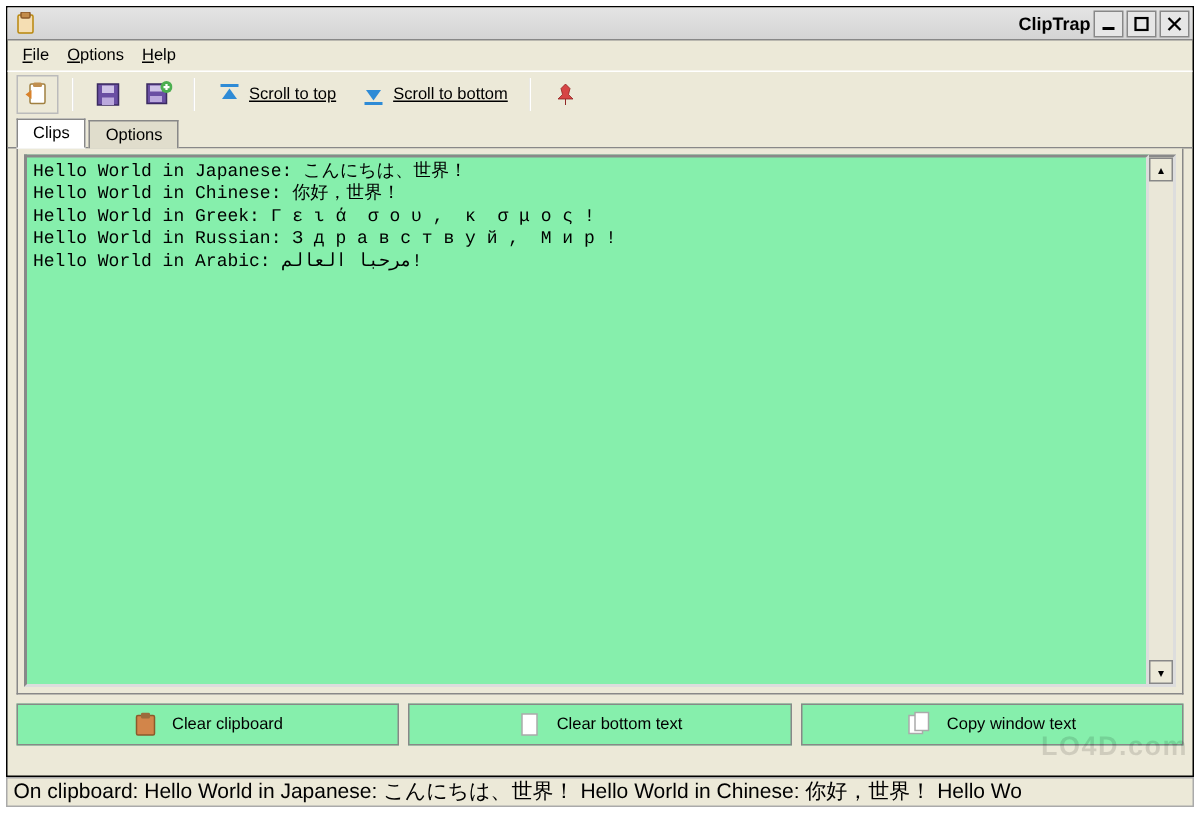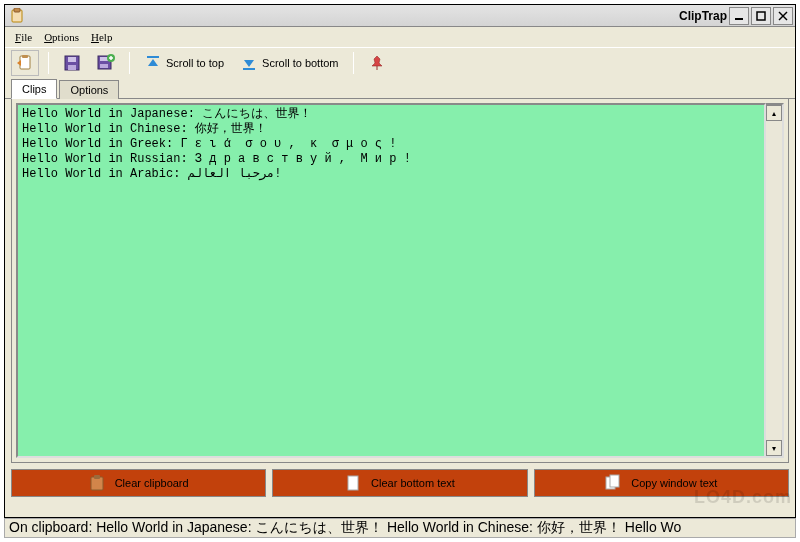--- a/index.html
+++ b/index.html
@@ -52,21 +52,20 @@
 .menubar {
   height: 20px;
   display: flex;
   align-items: center;
   padding: 0 4px;
   font-size: 11px;
 }
 .menu-item {
   padding: 2px 6px;
   cursor: default;
-  font-family: Liberation Serif, serif;
 }
 .menu-item u { text-decoration: underline; }
 .toolbar {
   height: 30px;
   display: flex;
   align-items: center;
   padding: 0 6px;
   gap: 6px;
   border-top: 1px solid #fff;
 }
@@ -75,20 +74,21 @@
   background: #bbb;
   border-right: 1px solid #fff;
   margin: 0 3px;
 }
 .tool-btn {
   display: flex; align-items: center;
   padding: 3px 4px;
   gap: 4px;
   border: 1px solid transparent;
   cursor: default;
+  text-decoration: underline;
 }
 .tool-btn .ticon { width: 18px; height: 18px; display:flex;align-items:center;justify-content:center;}
 .tool-lbl { font-size: 11px; }
 .tabrow {
   height: 22px;
   display: flex;
   align-items: flex-end;
   padding: 0 6px;
   border-bottom: 1px solid #888;
 }
@@ -154,21 +154,21 @@
 }
 .bottom-buttons {
   display: flex;
   gap: 6px;
   padding: 6px;
 }
 .big-btn {
   flex: 1;
   height: 28px;
   border: 1px solid #888;
-  background: #c2410c;
+  background: #86efac;
   display: flex;
   align-items: center;
   justify-content: center;
   gap: 10px;
   cursor: default;
 }
 .big-btn .bicon { width:16px; height:18px;display:flex;align-items:center;justify-content:center;}
 .statusbar {
   position: absolute;
   left: 4px;

